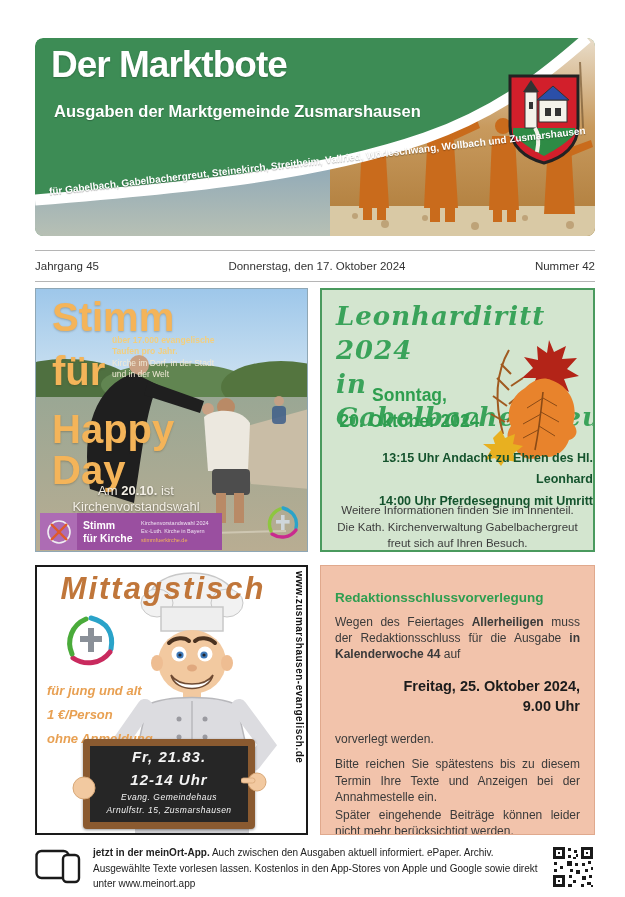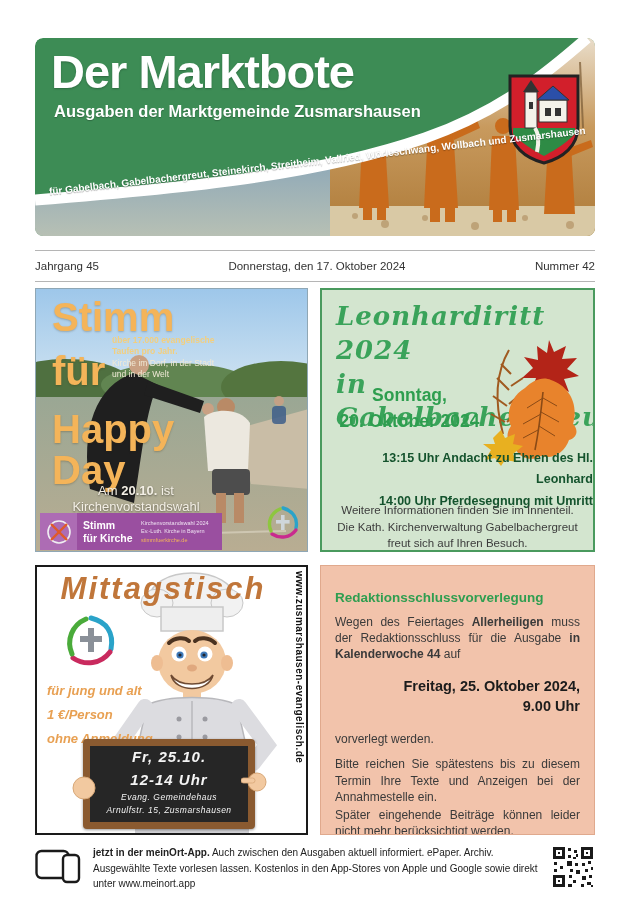--- a/index.html
+++ b/index.html
@@ -3,21 +3,21 @@
 <meta charset="utf-8">
 <style>
   * { box-sizing: border-box; margin: 0; padding: 0; }
   html,body { background:#ffffff; }
   body { font-family:"Liberation Sans", sans-serif; }
   .page { position:relative; width:625px; height:897px; margin:0 auto; background:#fff; overflow:hidden; }
 
   
   .masthead { position:absolute; left:35px; top:38px; width:560px; height:198px; border-radius:8px; overflow:hidden; }
   .masthead-bg { position:absolute; inset:0; }
-  .masthead-title { position:absolute; left:16px; top:6px; color:#fff; font-size:47px; font-weight:bold; letter-spacing:-1px; text-shadow:0 1px 2px rgba(0,0,0,.25); }
+  .masthead-title { position:absolute; left:16px; top:6px; color:#fff; font-size:37px; font-weight:bold; letter-spacing:-1px; text-shadow:0 1px 2px rgba(0,0,0,.25); }
   .masthead-subtitle { position:absolute; left:19px; top:64px; color:#fff; font-size:16.5px; font-weight:bold; text-shadow:0 1px 1px rgba(0,0,0,.25); }
   .masthead-ribbon { position:absolute; left:14px; top:148px; width:520px; color:#fff; font-size:10px; font-weight:bold; transform:rotate(-6.5deg); transform-origin:left center; text-shadow:0 1px 1px rgba(0,0,0,.3); white-space:nowrap; }
   .coat-of-arms { position:absolute; left:470px; top:34px; width:78px; height:94px; }
 
   
   .issue-bar { position:absolute; left:35px; top:250px; width:560px; height:32px; border-top:1px solid #b5b5b5; border-bottom:1px solid #b5b5b5; display:flex; align-items:center; justify-content:space-between; font-size:11.5px; color:#333; }
 
   
   .card { position:absolute; overflow:hidden; }
   .card-happy { left:35px; top:288px; width:273px; height:264px; border:1px solid #8fa7b5; }
@@ -334,21 +334,21 @@
       <rect x="17" y="23" width="22" height="6" fill="#8a9098"></rect>
     </svg>
 
     <div class="mt-details">
       <div>für jung und alt</div>
       <div>1 €/Person</div>
       <div>ohne Anmeldung</div>
     </div>
 
     <div class="mt-board">
-      <div class="big">Fr, 25.10.</div>
+      <div class="big">Fr, 21.83.</div>
       <div class="big">12-14 Uhr</div>
       <div class="small">Evang. Gemeindehaus</div>
       <div class="small">Arnulfstr. 15, Zusmarshausen</div>
     </div>
 
     <svg class="mt-hand" style="left:34px; top:208px;" viewBox="0 0 26 26">
       <circle cx="13" cy="13" r="11" fill="#f2c9a0" stroke="#d8a878" stroke-width="1"></circle>
     </svg>
     <svg class="mt-hand" style="left:204px; top:200px;" viewBox="0 0 26 26">
       <circle cx="16" cy="15" r="9" fill="#f2c9a0" stroke="#d8a878" stroke-width="1"></circle>

